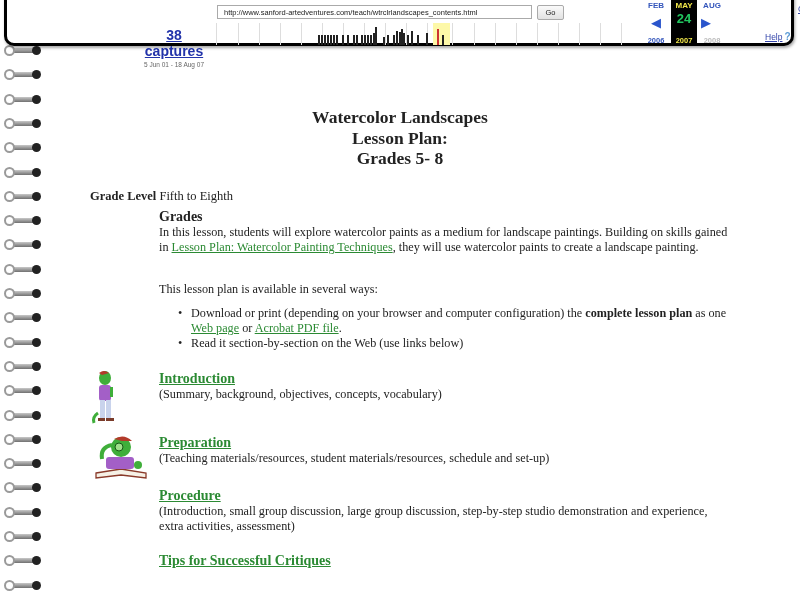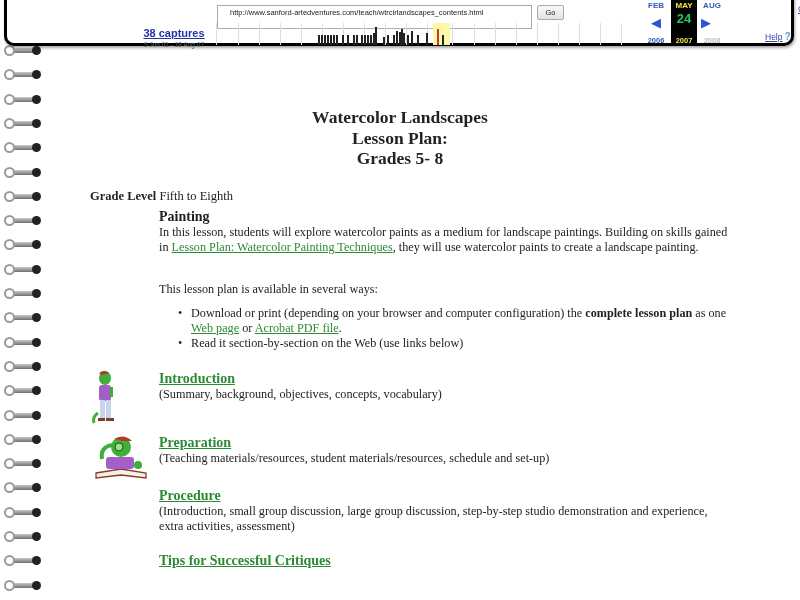--- a/index.html
+++ b/index.html
@@ -12,26 +12,26 @@
     border: 3px solid #000; border-radius: 0 0 10px 10px;
     background: #fff; z-index: 5;
     box-shadow: 1px 2px 3px rgba(0,0,0,0.35);
   }
   #wb-logo { position: absolute; left: 16px; top: 12px; width: 90px; height: 32px; }
   #wb-logo .ia { font-family: "Liberation Sans", sans-serif; font-size: 5.5px; letter-spacing: 2.2px; font-weight: bold; color: #333; display: block; text-align: center; }
   #wb-logo .wm { display: block; margin-top: 2px; font-family: "Liberation Sans", sans-serif; font-weight: bold; font-size: 15px; letter-spacing: -0.5px; line-height: 15px; transform: scaleY(1.25); transform-origin: top; }
   #wb-logo .wm .w { color: #a0282a; }
   #wb-logo .wm .m { color: #222; }
   #wb-captures { position: absolute; left: 132px; top: 30px; width: 70px; text-align: center; font-family: "Liberation Sans", sans-serif; }
-  #wb-captures a { font-size: 11px; font-weight: bold; color: #2233aa; text-decoration: underline; display: block; }
+  #wb-captures a { font-size: 14px; font-weight: bold; color: #2233aa; text-decoration: underline; display: block; }
   #wb-captures .range { font-size: 6.5px; color: #666; display: block; margin-top: 2px; white-space: nowrap; }
   #wb-url {
-    position: absolute; left: 210px; top: 8px; width: 315px; height: 24px;
+    position: absolute; left: 210px; top: 8px; width: 315px; height: 14px;
     border: 1px solid #aaa; font-family: "Liberation Sans", sans-serif; font-size: 7.5px;
-    padding: 1px 12px; color: #222; background: #fff; line-height: 11px; white-space: nowrap; overflow: hidden;
+    padding: 1px 6px; color: #222; background: #fff; line-height: 11px; white-space: nowrap; overflow: hidden;
   }
   #wb-go {
     position: absolute; left: 530px; top: 8px; width: 27px; height: 15px;
     border: 1px solid #aaa; border-radius: 2px; background: linear-gradient(#fafafa,#e2e2e2);
     font-family: "Liberation Sans", sans-serif; font-size: 7.5px; text-align: center; line-height: 13px; color: #222;
   }
   #wb-timeline { position: absolute; left: 205px; top: 26px; width: 430px; height: 22px; }
   #wb-timeline .tick { position: absolute; top: 0; width: 1px; height: 22px; background: #ddd; }
   #wb-timeline .hl { position: absolute; top: 0; height: 22px; background: #fdf8a8; }
   #wb-timeline .bar { position: absolute; bottom: 0; width: 1.6px; background: #222; }
@@ -291,21 +291,21 @@
     <span style="display:block">Lesson Plan:</span>
     <span style="display:block">Grades 5- 8</span>
   </h1>
 
   <div class="gradeline">
     <b>Grade Level</b>
     <span>Fifth to Eighth</span>
   </div>
 
   <div id="summary">
-    <h3>Painting</h3>
+    <h3>Grades</h3>
     <p><span>In this lesson, students will explore watercolor paints as a medium for landscape paintings. Building on skills gained in </span><a class="lnk">Lesson Plan: Watercolor Painting Techniques</a><span>, they will use watercolor paints to create a landscape painting.</span></p>
   </div>
 
   <p id="avail">This lesson plan is available in several ways:</p>
 
   <ul id="ways">
     <li><span>Download or print (depending on your browser and computer configuration) the </span><b>complete lesson plan</b><span> as one </span><a class="lnk">Web page</a><span> or </span><a class="lnk">Acrobat PDF file</a><span>.</span></li>
     <li>Read it section-by-section on the Web (use links below)</li>
   </ul>
 

